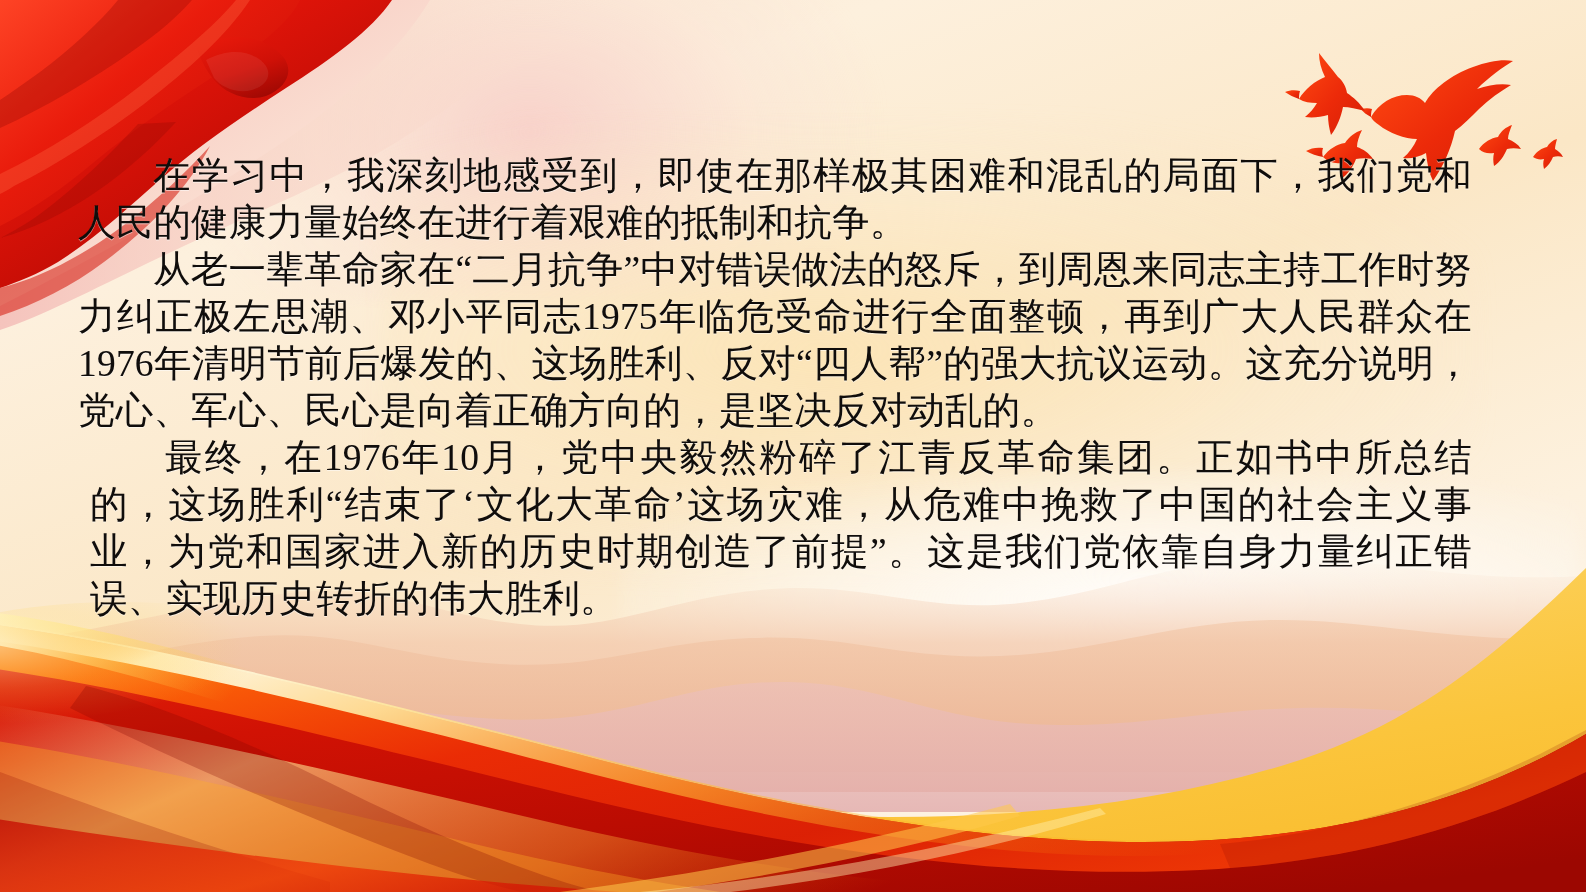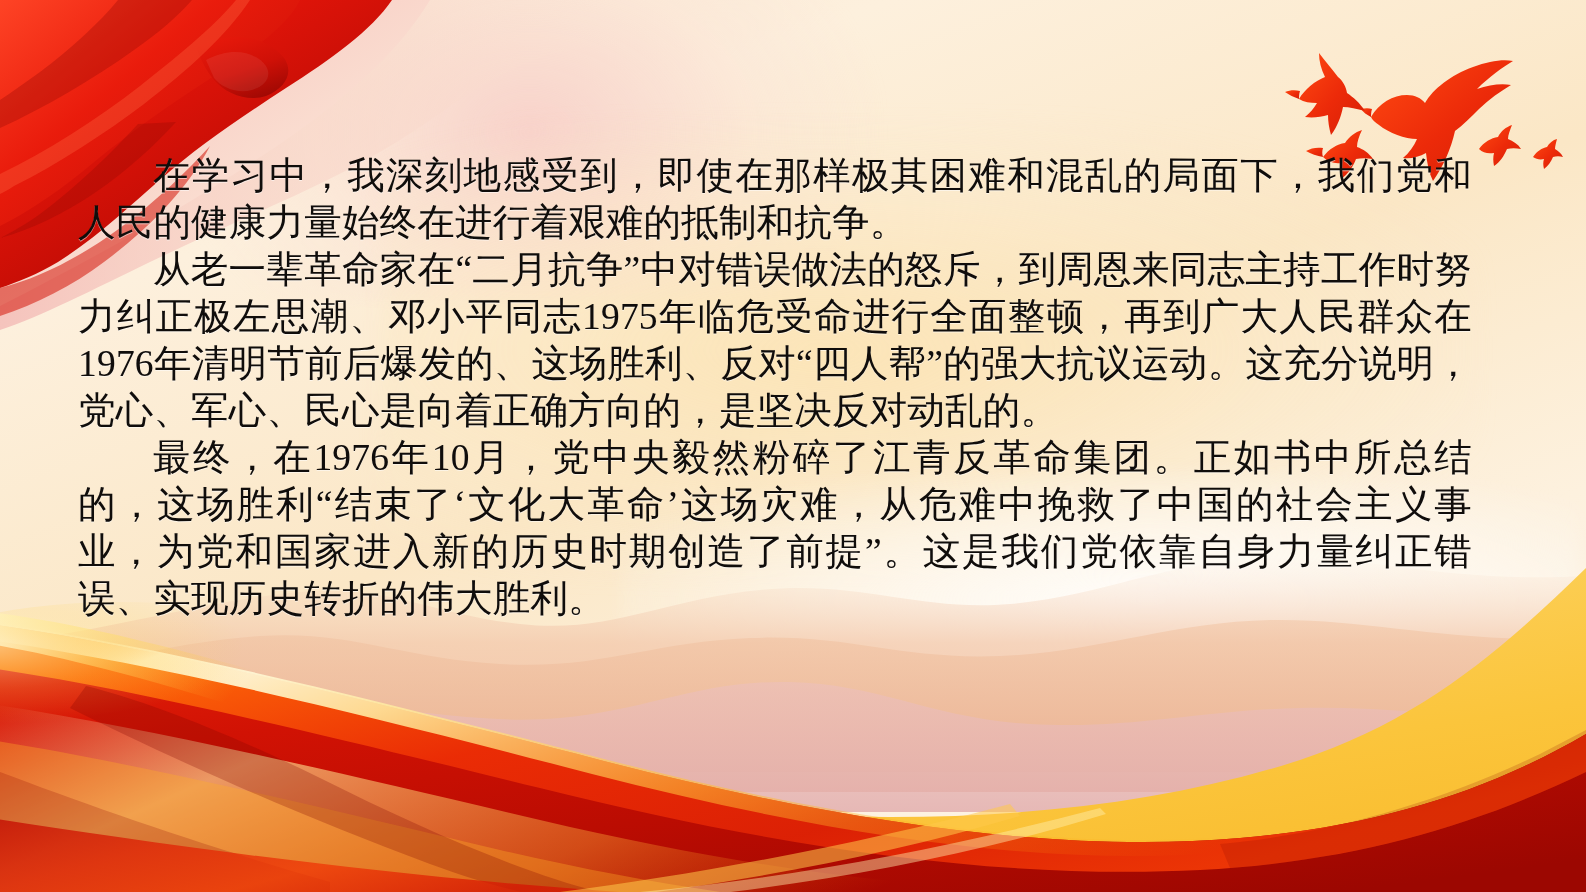--- a/index.html
+++ b/index.html
@@ -65,21 +65,21 @@
     color: #100d0b;
     font-size: 37.5px;
     line-height: 47px;
     letter-spacing: .2px;
     text-align: justify;
     text-justify: inter-ideograph;
     text-indent: 2em;
     text-shadow: 0 1px 0 rgba(255,255,255,.55), 0 0 1px rgba(0,0,0,.12);
     font-weight: 500;
   }
-  .para:last-child { text-align: justify; }
+  .para:last-child { text-align: justify; margin-left: 12px; }
 </style>
 </head>
 <body>
 
 <div id="slide">
 
   <div class="tint tint-pinktop"></div>
   <div class="tint tint-goldmid"></div>
   <div class="tint tint-white"></div>
 

